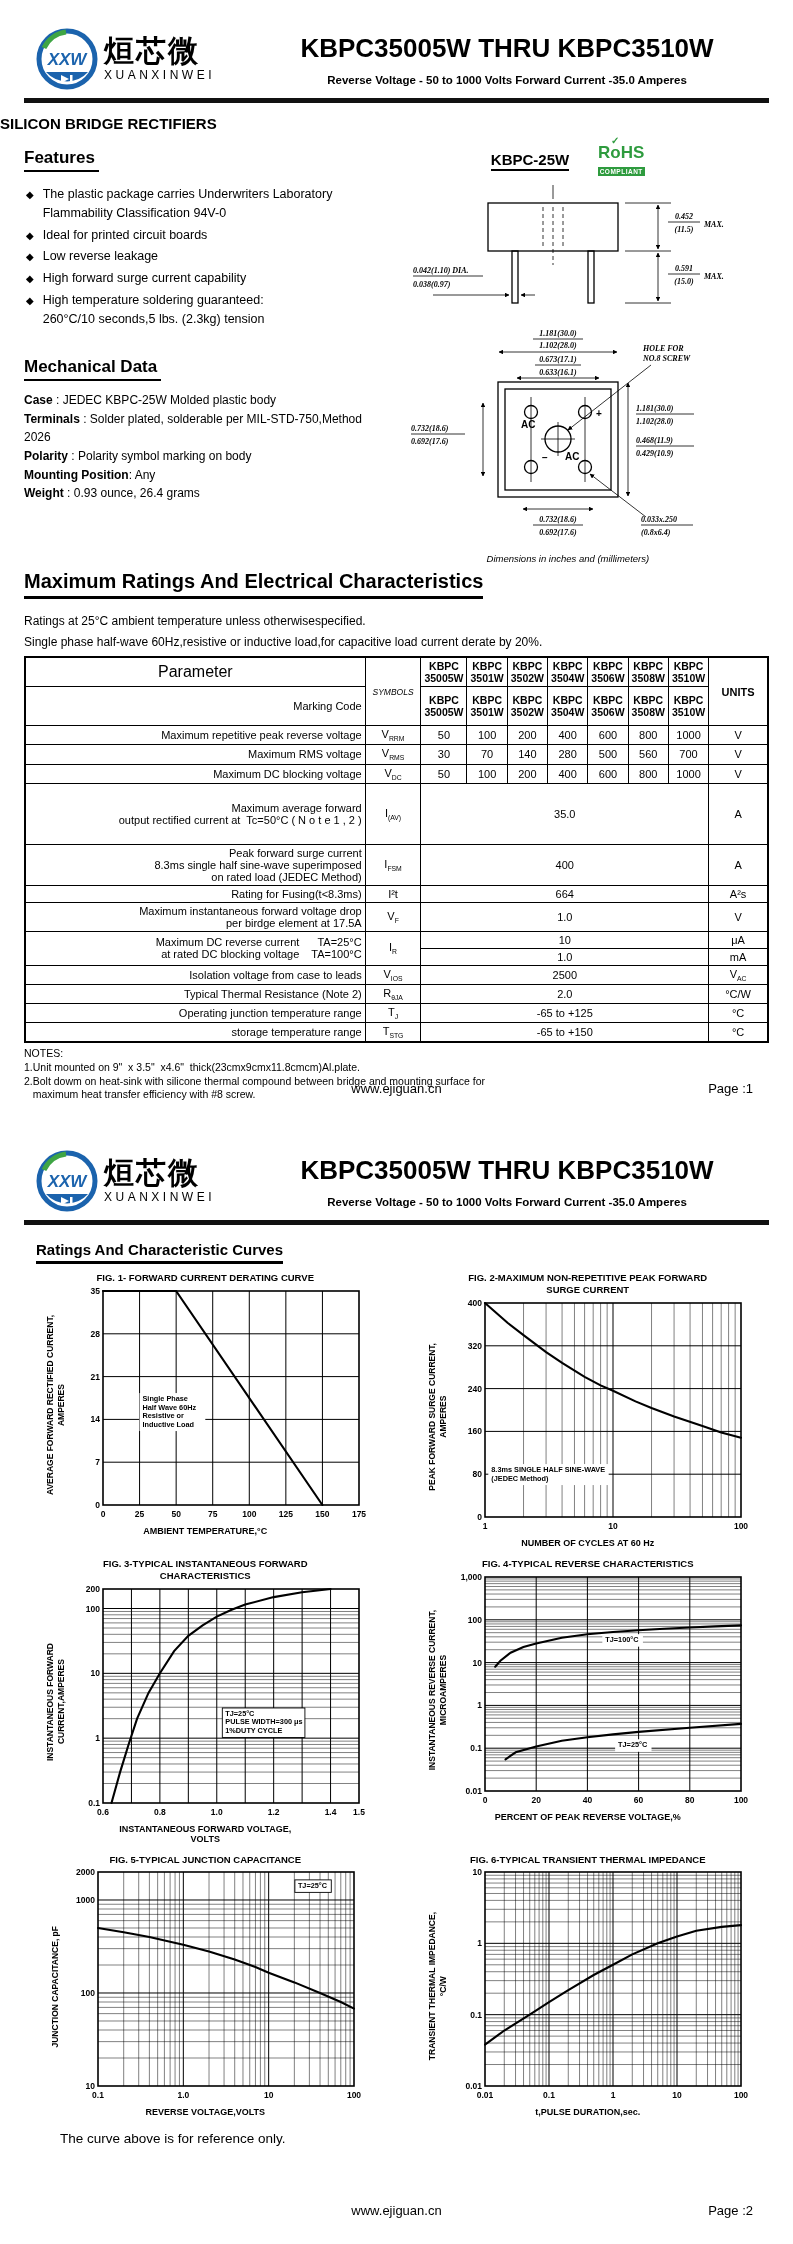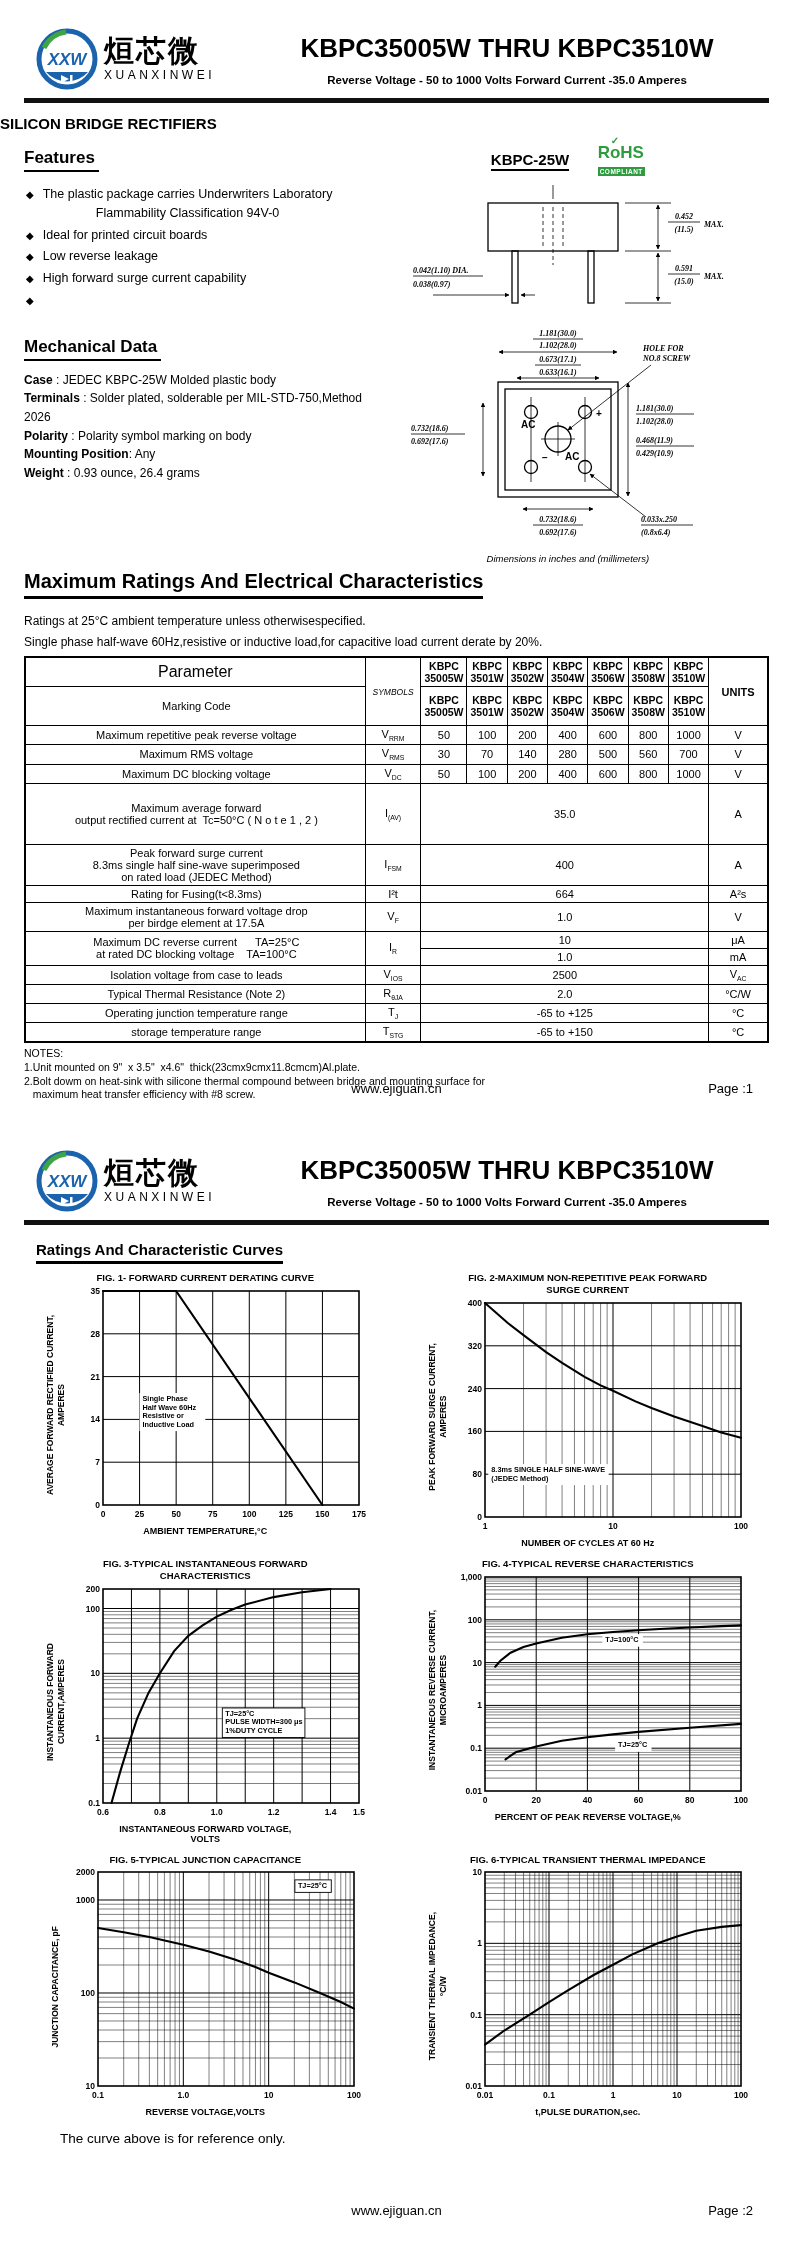--- a/index.html
+++ b/index.html
@@ -13,47 +13,47 @@
   .hdr-right{flex:1;text-align:center;padding-left:30px;}
   .hdr-title{font-size:26px;font-weight:bold;}
   .hdr-sub{font-size:11.5px;font-weight:bold;margin-top:10px;}
   .hdr-rule{height:5px;background:#111;margin:8px 24px 0 24px;}
   .sect-title{text-align:left;font-size:15px;font-weight:bold;margin-top:12px;}
   
   .cols{display:flex;padding:2px 24px 0 24px;}
   .col-l{width:46%;}
   .col-r{width:54%;text-align:center;}
   h2.u{font-size:17px;font-weight:bold;border-bottom:2.5px solid #000;display:inline-block;padding:0 4px 2px 0;margin:14px 0 10px 0;}
-  .feat-item{display:flex;font-size:12.5px;line-height:1.5;margin:3px 0;text-align:center;}
+  .feat-item{display:flex;font-size:12.5px;line-height:1.5;margin:3px 0;}
   .feat-item .blt{margin:2px 9px 0 2px;font-size:10px;}
   .feat-item .blt::before{content:"◆";}
   .ftext{white-space:pre-line;}
   .mech{font-size:12px;line-height:1.55;}
   .mech b{font-weight:bold;}
   
   .pkg-head{margin-top:10px;}
   .pkg-name{font-size:15px;font-weight:bold;border-bottom:2px solid #000;display:inline-block;padding-bottom:1px;}
-  .rohs{display:inline-block;margin-left:24px;vertical-align:middle;text-align:left;line-height:1;}
+  .rohs{display:inline-block;margin-left:24px;vertical-align:middle;text-align:center;line-height:1;}
   .rohs .r1{color:#2e9b3e;font-weight:bold;font-size:17px;position:relative;}
   .rohs .chk{position:absolute;top:-7px;left:13px;font-size:10px;color:#2e9b3e;}
   .rohs .r2{color:#fff;background:#2e9b3e;font-size:6.5px;font-weight:bold;padding:1px 2px;letter-spacing:.5px;}
   .pkg-svg{display:block;margin:0 auto;}
   .ln{stroke:#000;fill:none;stroke-width:1.3px;}
   .lnt{stroke:#000;stroke-width:0.8px;}
   .dash{stroke-dasharray:4 3;}
   .dim{font:italic bold 8px "Liberation Serif",serif;fill:#000;}
   .dim2{font:bold 10px "Liberation Sans",sans-serif;fill:#000;}
   .pkg-cap{font-size:9.5px;font-style:italic;margin-top:8px;}
   
   .rat-head{font-size:20px;font-weight:bold;border-bottom:3.5px solid #000;display:inline-block;padding-bottom:3px;margin:6px 0 8px 0;}
   .rat-wrap{padding:0 24px;}
   .intro{font-size:12px;margin:7px 0;}
   table.rt{border-collapse:collapse;width:100%;border:2px solid #000;}
   table.rt td{border:1.2px solid #000;font-size:11px;text-align:center;vertical-align:middle;padding:2px 3px;}
-  table.rt td.param{text-align:center;white-space:pre-wrap;padding-left:5px;}
+  table.rt td.param{text-align:right;white-space:pre-wrap;padding-left:5px;}
   table.rt td.c-part{font-weight:bold;font-size:10.5px;line-height:1.15;}
   table.rt td.c-param-h{font-size:16px;}
   table.rt td.c-sym{font-size:8.5px;}
   table.rt tr.tall td{height:56px;}
   sub{font-size:0.62em;}
   .notes{font-size:10.5px;line-height:1.3;margin-top:4px;white-space:pre-wrap;}
   .foot-url{position:absolute;bottom:26px;left:0;width:100%;text-align:center;font-size:13px;}
   .foot-page{position:absolute;bottom:26px;right:40px;font-size:13px;}
   
   .curves-head{font-size:15px;font-weight:bold;border-bottom:3px solid #000;display:inline-block;padding-bottom:3px;margin:16px 0 4px 36px;}
@@ -109,20 +109,22 @@
         <div class="feat-item">
             <span class="blt"></span>
             <span class="ftext">Low reverse leakage</span>
           </div>
         <div class="feat-item">
             <span class="blt"></span>
             <span class="ftext">High forward surge current capability</span>
           </div>
         <div class="feat-item">
             <span class="blt"></span>
+            <span class="ftext">High temperature soldering guaranteed:
+260°C/10 seconds,5 lbs. (2.3kg) tension</span>
           </div>
       </div>
 
       <h2 class="u" style="margin-top:26px">Mechanical Data</h2>
       <div class="mech">
         <div><b>Case</b><span> : JEDEC KBPC-25W Molded plastic body</span></div>
         <div><b>Terminals</b><span> : Solder plated, solderable per MIL-STD-750,Method 2026</span></div>
         <div><b>Polarity</b><span> : Polarity symbol  marking on body</span></div>
         <div><b>Mounting Position</b><span>: Any</span></div>
         <div><b>Weight</b><span> : 0.93 ounce, 26.4 grams</span></div>

